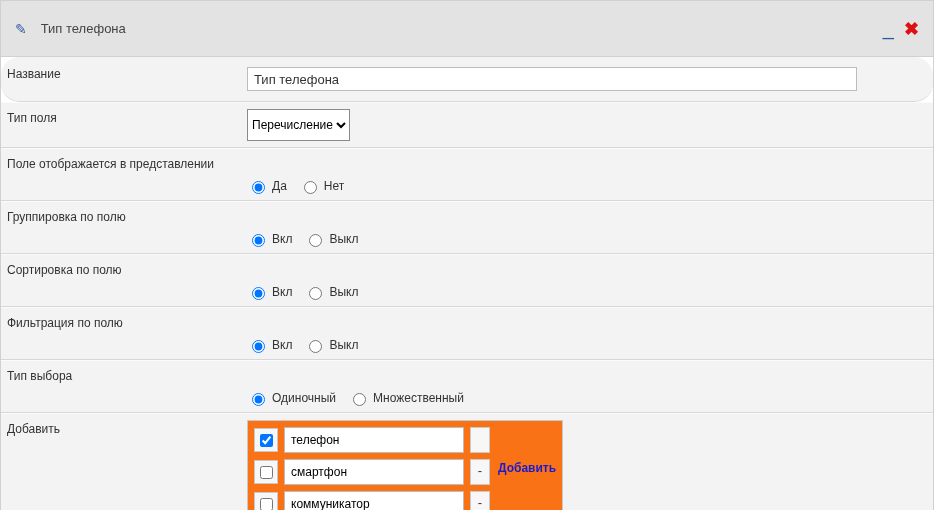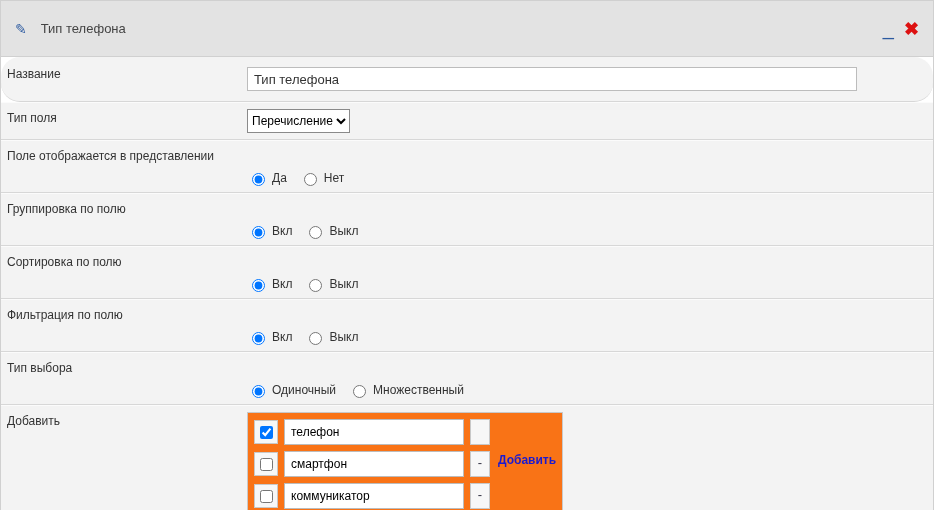--- a/index.html
+++ b/index.html
@@ -21,21 +21,21 @@
   .form { }
   .row { display: flex; border-bottom: 1px solid #d7d7d7; border-top: 1px solid #fbfbfb; background: #f3f3f3; }
   .row:first-child { border-top: none; border-radius: 19px; }
   .lbl { width: 238px; padding: 8px 6px; font-size: 12px; color: #333; }
   .fld { flex: 1; padding: 6px 8px; display: flex; align-items: center; gap: 6px; flex-wrap: wrap; }
   .tall .lbl, .tall .fld { padding-top: 10px; padding-bottom: 10px; }
   input[type=text].wide {
     width: 610px; height: 24px; border: 1px solid #bcbcbc; padding: 2px 6px;
     font-family: inherit; font-size: 13px; color: #333;
   }
-  select.sel { height: 24px; border: 1px solid #8a8a8a; font-family: inherit; font-size: 12px; background: #fff; }
+  select.sel { height: 32px; border: 1px solid #8a8a8a; font-family: inherit; font-size: 12px; background: #fff; }
   .radio-pair { display: flex; align-items: center; gap: 4px; margin-top: 23px; }
   .radio-pair label { margin-right: 6px; }
   .values-box {
     border: 1px solid #c8c8c8; background: #f97316; padding: 6px;
     display: inline-flex; align-items: flex-start; gap: 8px;
   }
   .values-list { display: flex; flex-direction: column; gap: 6px; }
   .val-row { display: flex; align-items: center; gap: 6px; }
   .val-row .cbwrap { width: 24px; height: 24px; border: 1px solid #c8c8c8; display: flex; align-items: center; justify-content: center; background: #f7f7f7; }
   .val-row input[type=text] { width: 180px; height: 26px; border: 1px solid #bcbcbc; padding: 2px 6px; font-family: inherit; font-size: 12px; }

